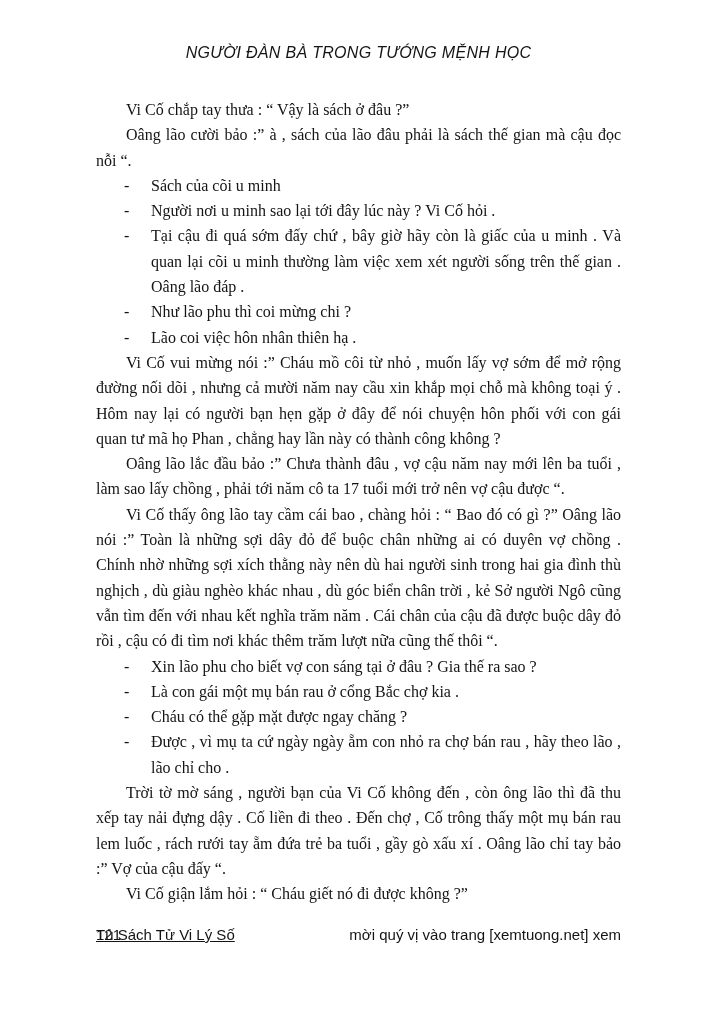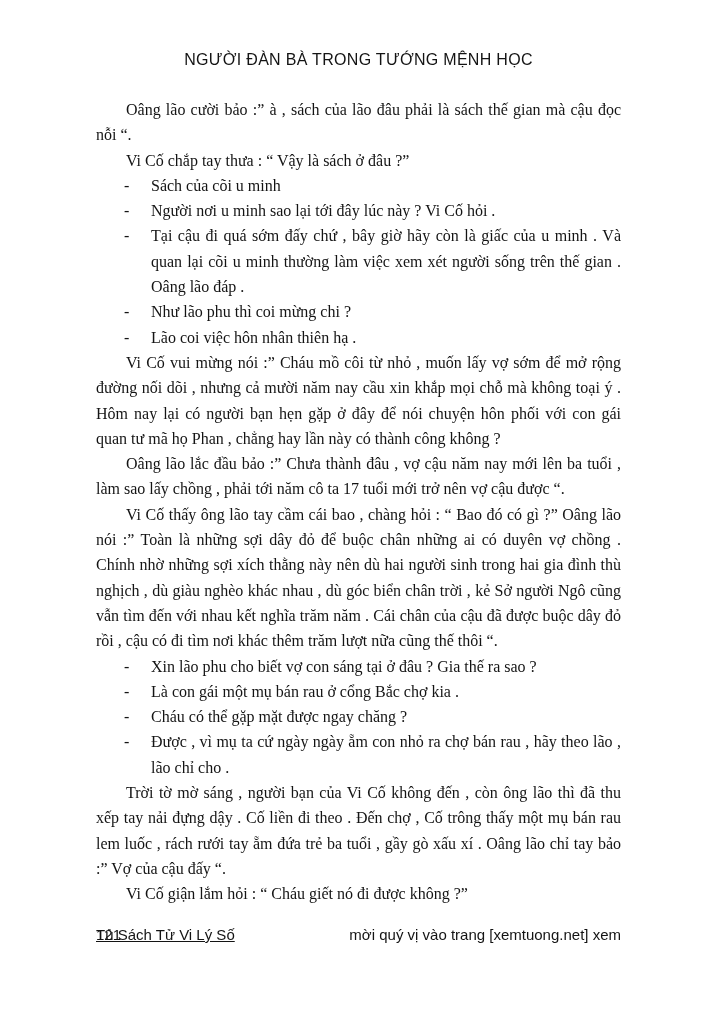--- a/index.html
+++ b/index.html
@@ -7,25 +7,26 @@
     position: relative;
     width: 717px;
     height: 1013px;
     margin: 0 auto;
     background: #ffffff;
     color: #141414;
     overflow: hidden;
   }
   .title {
     position: absolute;
-    top: 51px;
+    top: 44px;
     left: 96px;
     right: 96px;
     text-align: center;
     font-family: "Liberation Sans", sans-serif;
+    font-style: italic;
     font-size: 16px;
     letter-spacing: 0.3px;
     white-space: nowrap;
   }
   .content {
     position: absolute;
     top: 97px;
     left: 96px;
     right: 96px;
     font-family: "Liberation Serif", serif;
@@ -64,23 +65,23 @@
 </style>
 </head>
 <body>
 
 <div class="page">
 
   <div class="title">NGƯỜI ĐÀN BÀ TRONG TƯỚNG MỆNH HỌC</div>
 
   <div class="content">
 
+    <p>Vi Cố chắp tay thưa : “ Vậy là sách ở đâu ?”</p>
+
     <p>Oâng lão cười bảo :” à , sách của lão đâu phải là sách thế gian mà cậu đọc nỗi “.</p>
-
-    <p>Vi Cố chắp tay thưa : “ Vậy là sách ở đâu ?”</p>
 
     <div class="list">
       <div class="li">
         <span class="dash">-</span>
         <span>Sách của cõi u minh</span>
       </div>
       <div class="li">
         <span class="dash">-</span>
         <span>Người nơi u minh sao lại tới đây lúc này ? Vi Cố hỏi .</span>
       </div>

